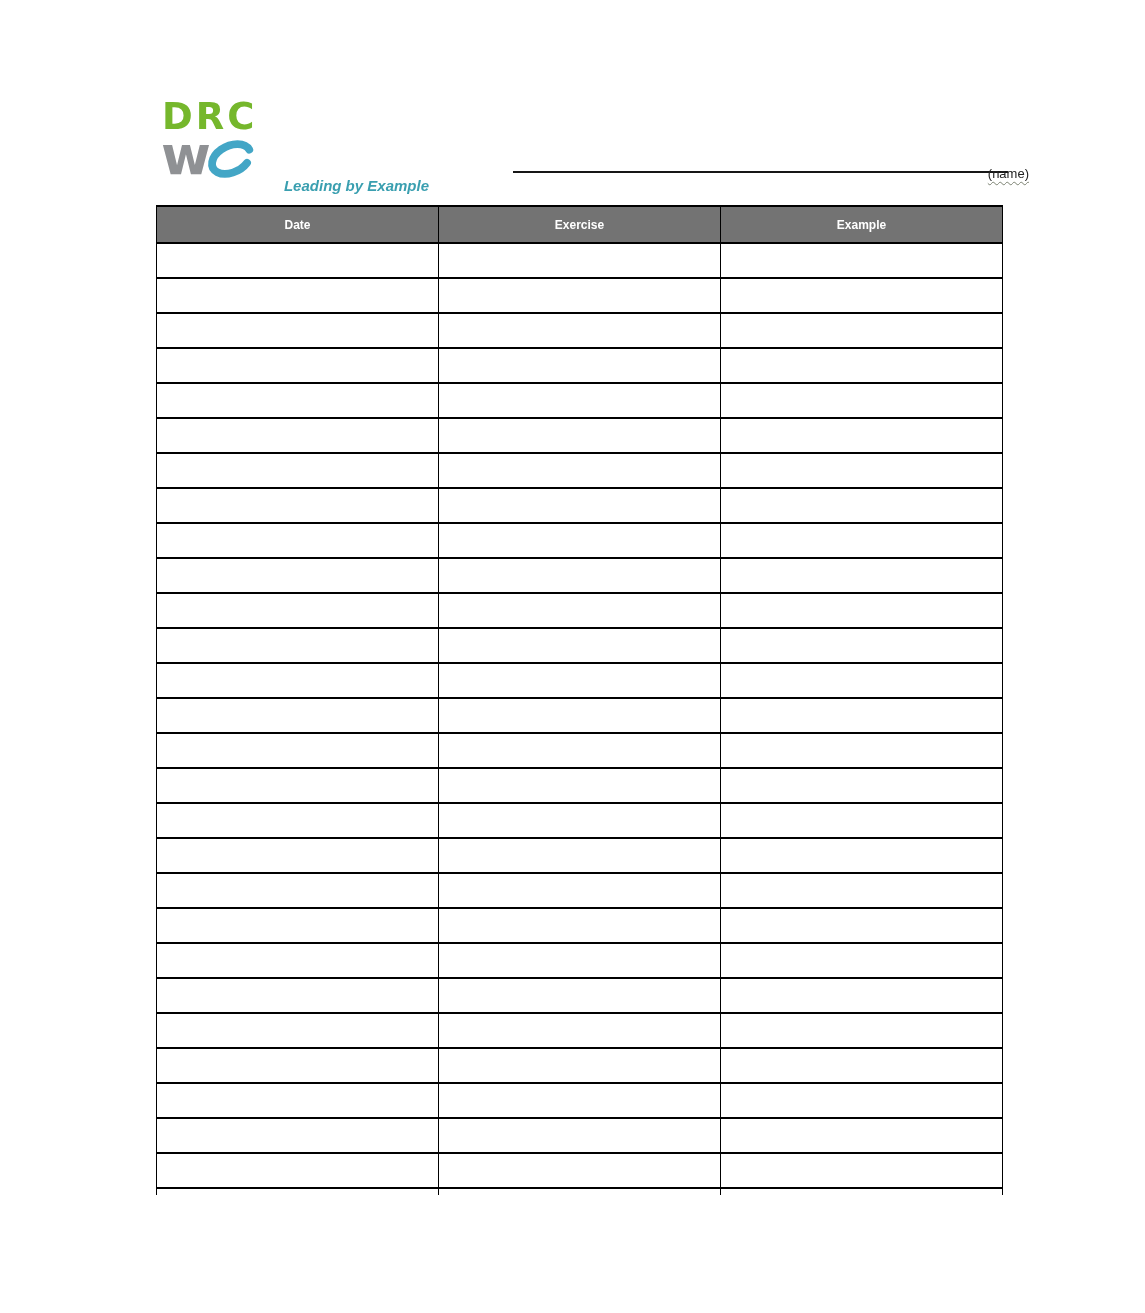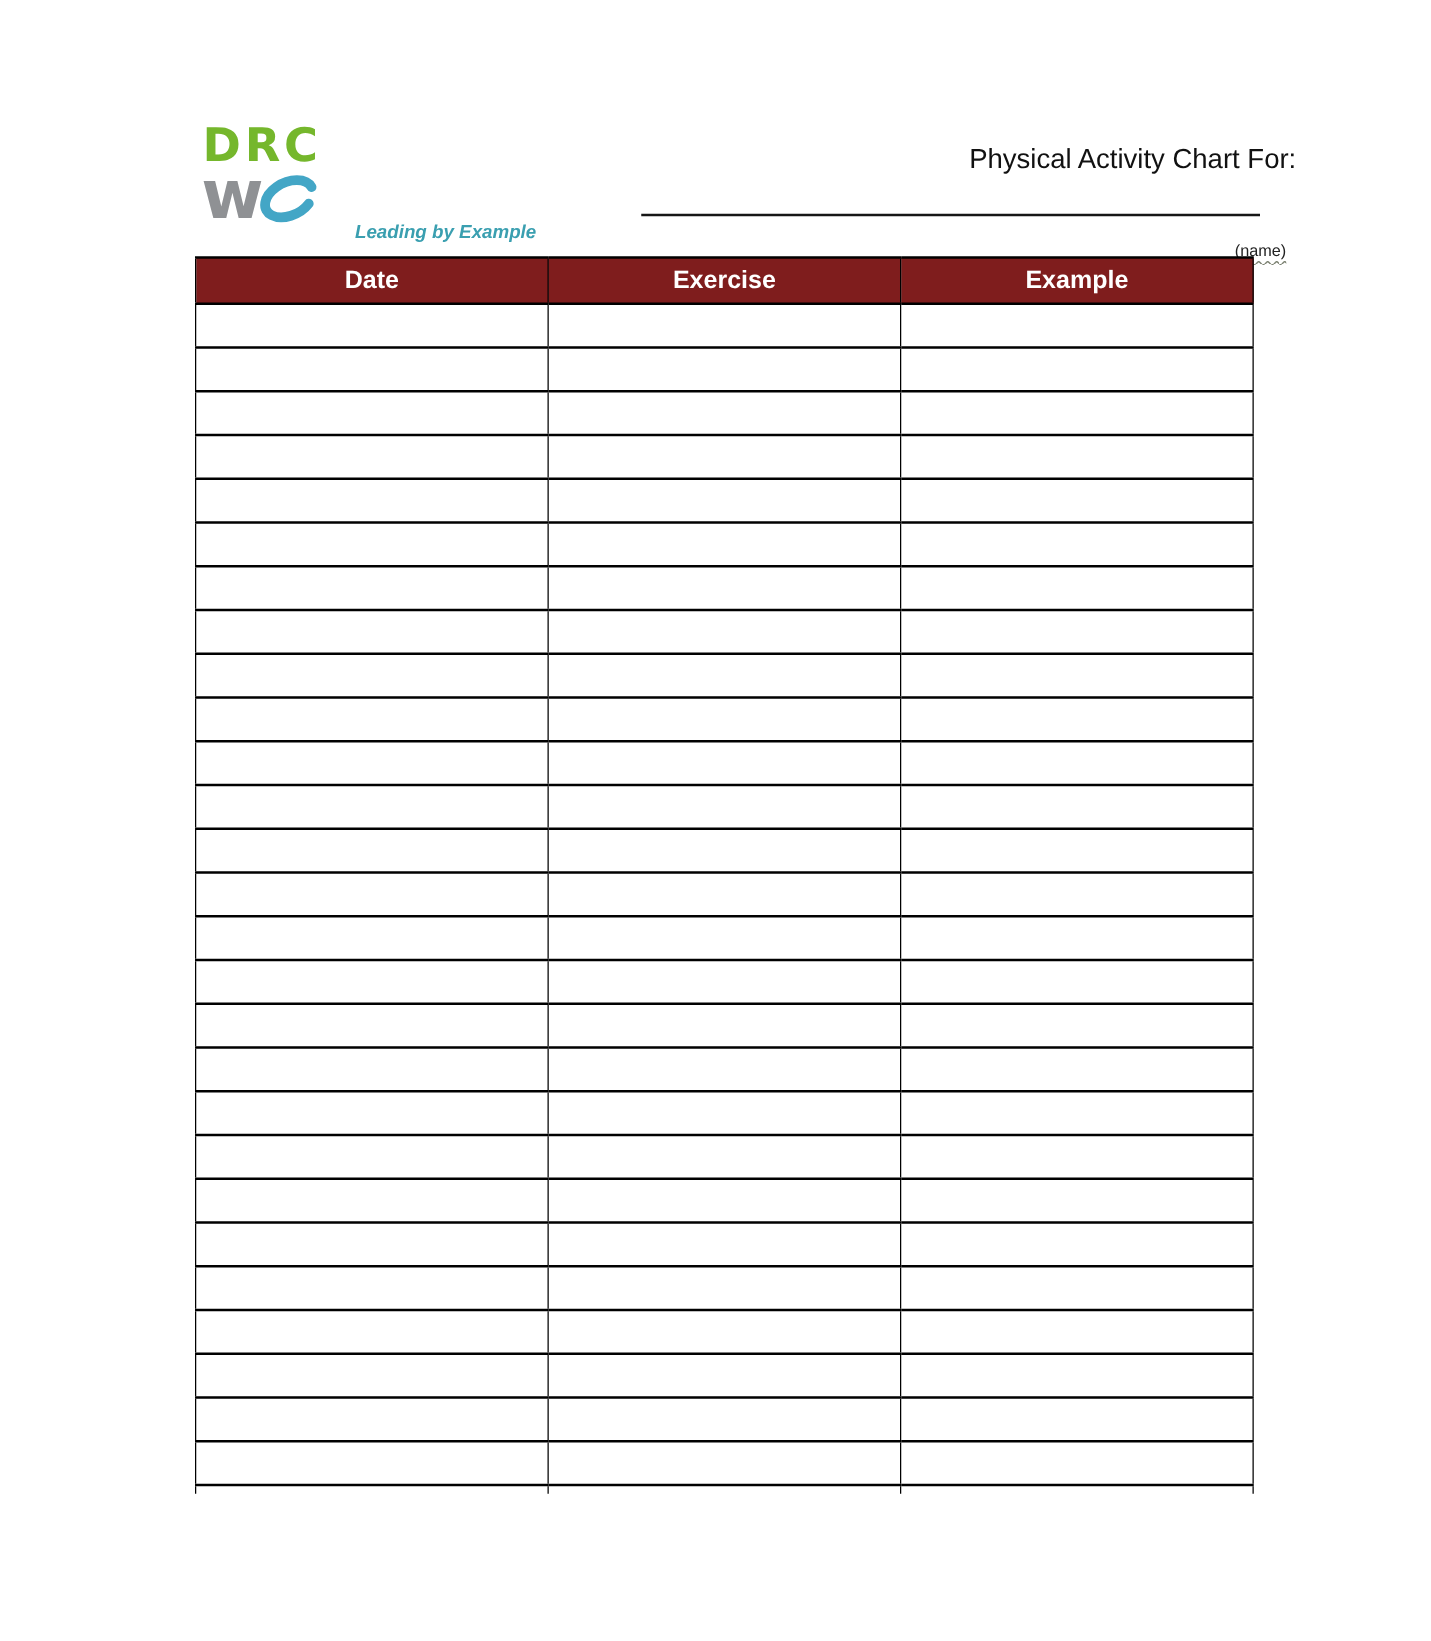--- a/index.html
+++ b/index.html
@@ -82,45 +82,45 @@
   .name-rule {
     position: absolute;
     left: 513px;
     top: 171px;
     width: 495px;
     height: 2px;
     background: #161616;
   }
   .name-hint {
     position: absolute;
-    top: 193px;
+    top: 166px;
     right: 145px;
     font-size: 13px;
     color: #222222;
     text-decoration-line: underline;
     text-decoration-style: wavy;
     text-decoration-color: #7c8272;
     text-decoration-thickness: 1px;
     text-underline-offset: 3px;
   }
 
   
   .activity-table {
     position: absolute;
     left: 156px;
     top: 205px;
     width: 847px;
     border-collapse: collapse;
     table-layout: fixed;
   }
   .activity-table th {
-    background: #7f1d1d;
+    background: #737373;
     color: #ffffff;
     font-weight: bold;
-    font-size: 20px;
+    font-size: 12px;
     text-align: center;
     vertical-align: middle;
     height: 35px;
     border-top: 2px solid #000000;
     border-bottom: 2px solid #000000;
     border-left: 1px solid #000000;
     border-right: 1px solid #000000;
     padding: 0;
   }
   .activity-table td {
@@ -148,21 +148,20 @@
       <span>w</span>
       <svg class="swoosh" viewBox="0 0 64 60" aria-hidden="true">
         <g transform="rotate(-26 32 32)">
           <path d="M58 32 a 26 17 0 1 0 -10 14" fill="none" stroke="#43a6c6" stroke-width="10" stroke-linecap="round"></path>
         </g>
       </svg>
     </div>
     <div class="logo-tagline">Leading by Example</div>
   </div>
 
-  <div class="doc-title">Physical Activity Chart For:</div>
 
   <div class="name-rule"></div>
   <div class="name-hint">(name)</div>
 
   <table class="activity-table">
     <thead>
       <tr>
         <th>Date</th>
         <th>Exercise</th>
         <th>Example</th>

